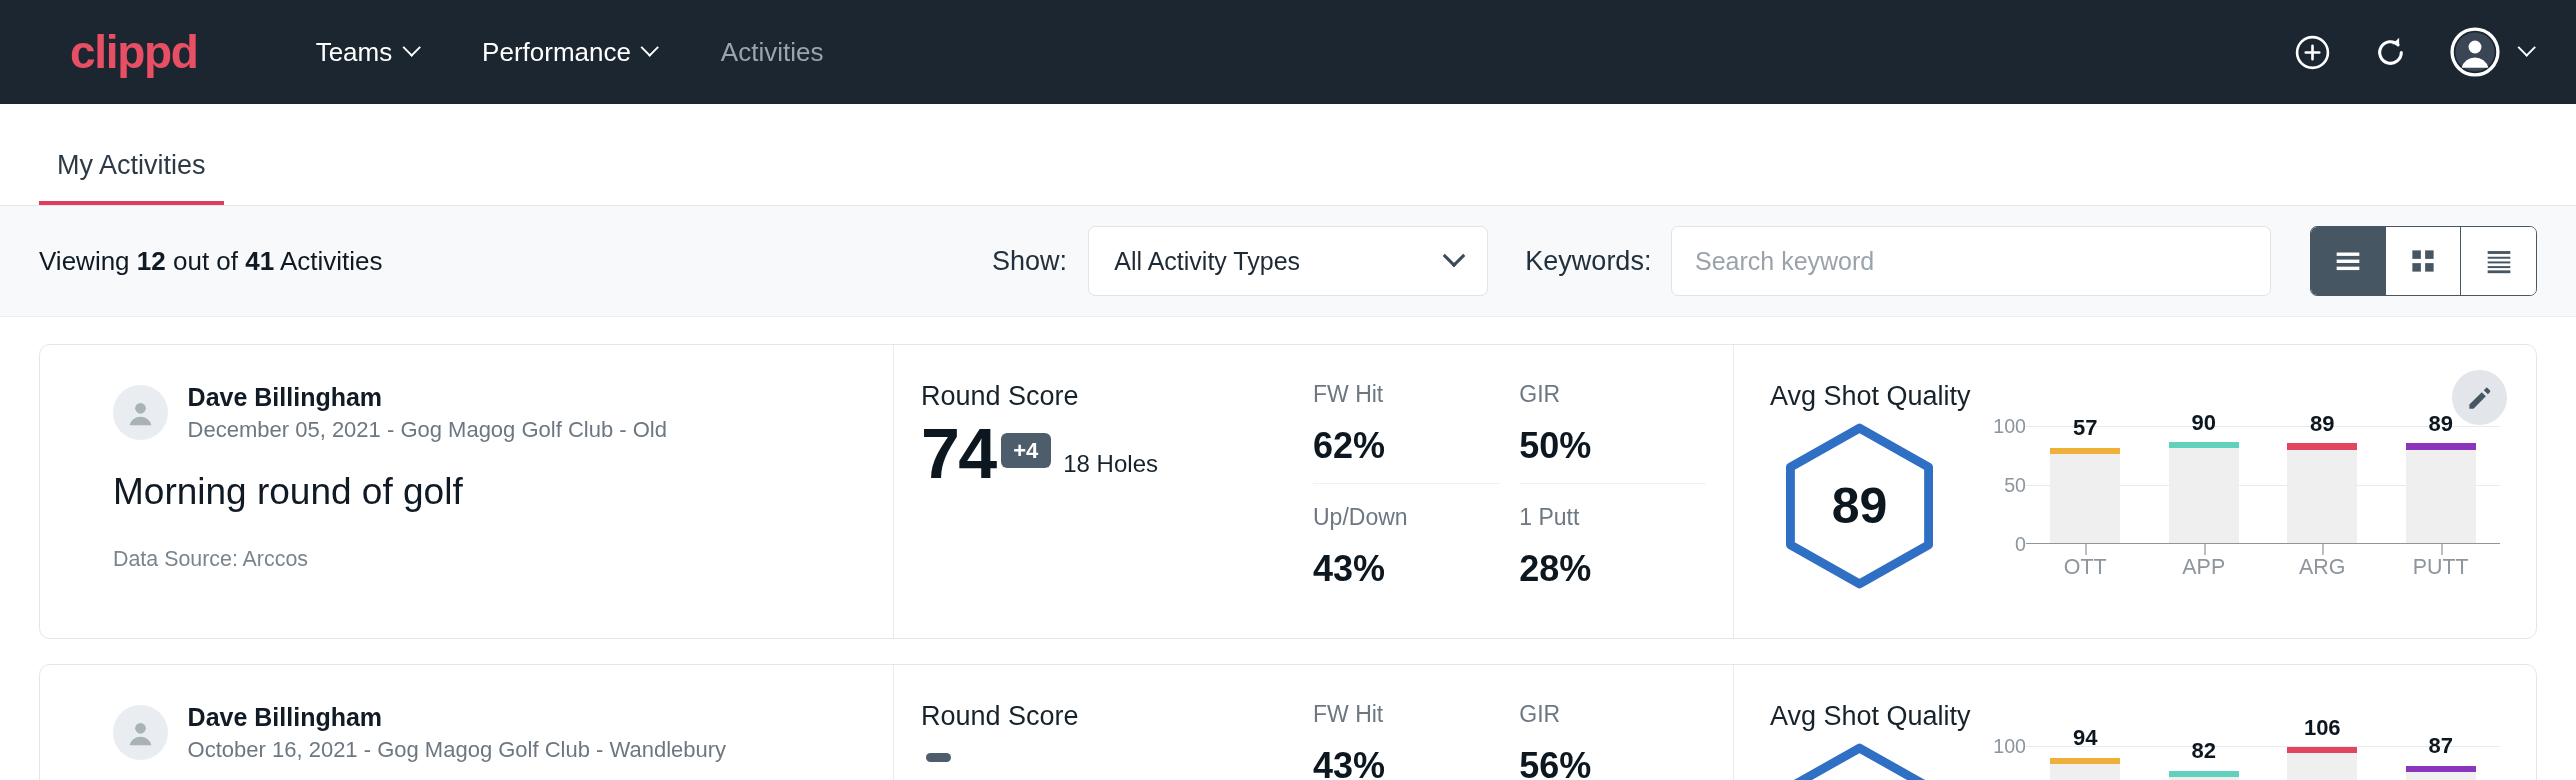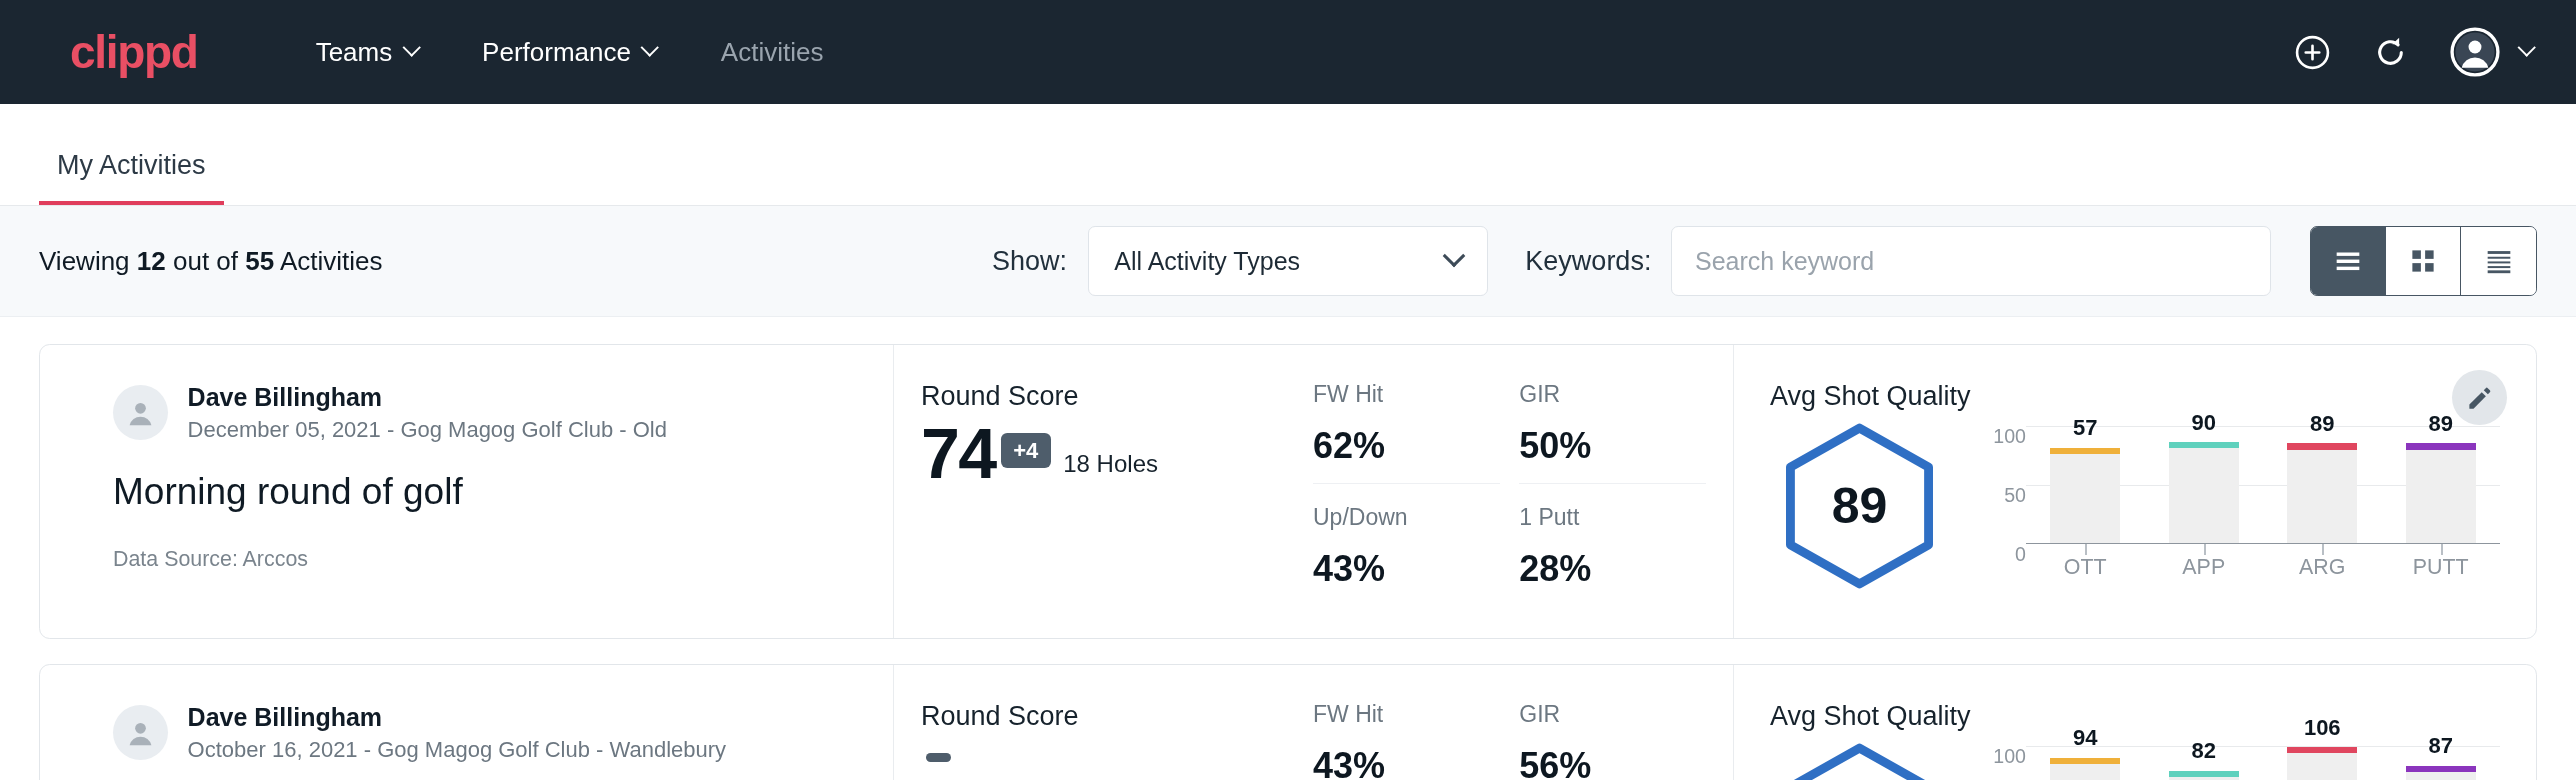--- a/index.html
+++ b/index.html
@@ -190,21 +190,21 @@
     display: flex; align-items: center; justify-content: center;
     font-size: 50px; font-weight: 700; color: #0d1720;
   }
 
   
   .chart { flex: 1; display: flex; padding-top: 5.4px; }
   .y-axis {
     width: 41px; position: relative; height: 118px;
     font-size: 19.6px; color: #8d959d;
   }
-  .y-tick { position: absolute; right: 0; transform: translateY(-50%); margin-top: 10px; }
+  .y-tick { position: absolute; right: 0; transform: translateY(-50%); }
   .plot { flex: 1; position: relative; height: 118px; }
   .grid-line { position: absolute; left: 0; right: 0; height: 0.9px; background: #e8eaec; }
   .axis-line { position: absolute; left: 0; right: 0; bottom: 0; height: 1.8px; background: #8d959d; }
   .bars { position: absolute; inset: 0; display: flex; align-items: flex-end; justify-content: space-around; }
   .bar-col { width: 70px; position: relative; height: 100%; }
   .bar {
     position: absolute; bottom: 1.8px; left: 0; right: 0;
     background: #efefef;
   }
   .bar-cap { position: absolute; top: 0; left: 0; right: 0; height: 6.2px; }
@@ -271,21 +271,21 @@
 </div>
 
 <div class="tabstrip">
   <div class="tab active">
     <span>My Activities</span>
   </div>
 </div>
 
 <div class="filterbar">
   <div class="viewing">
-    <span>Viewing </span><b>12</b><span> out of </span><b>55</b><span> Activities</span>
+    <span>Viewing </span><b>12</b><span> out of </span><b>41</b><span> Activities</span>
   </div>
 
   <div class="filter-mid">
     <span class="lbl">Show:</span>
     <div class="select-box">
       <span>All Activity Types</span>
       <span class="sel-chev"></span>
     </div>
   </div>
 

